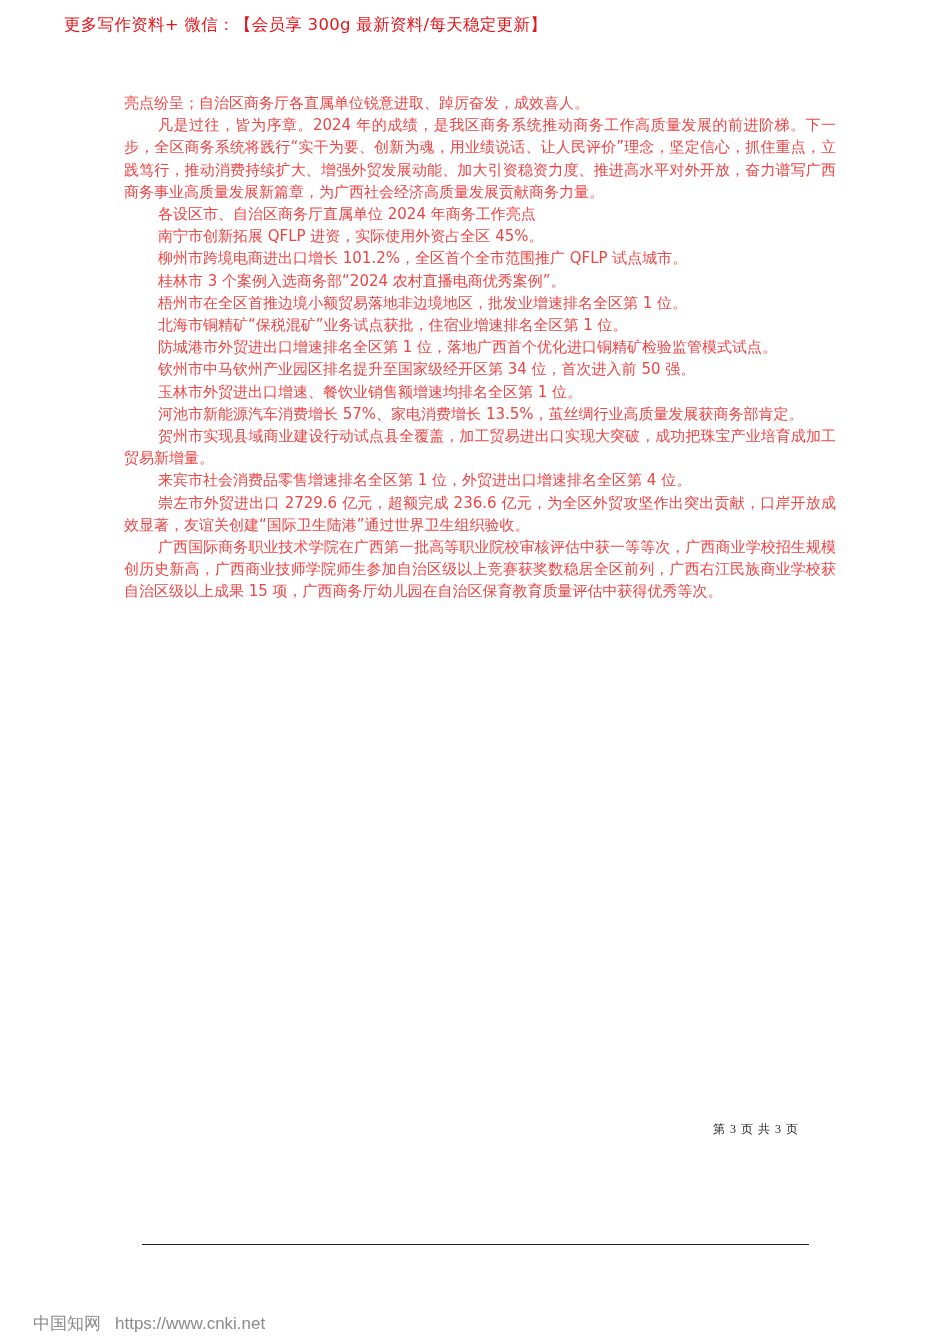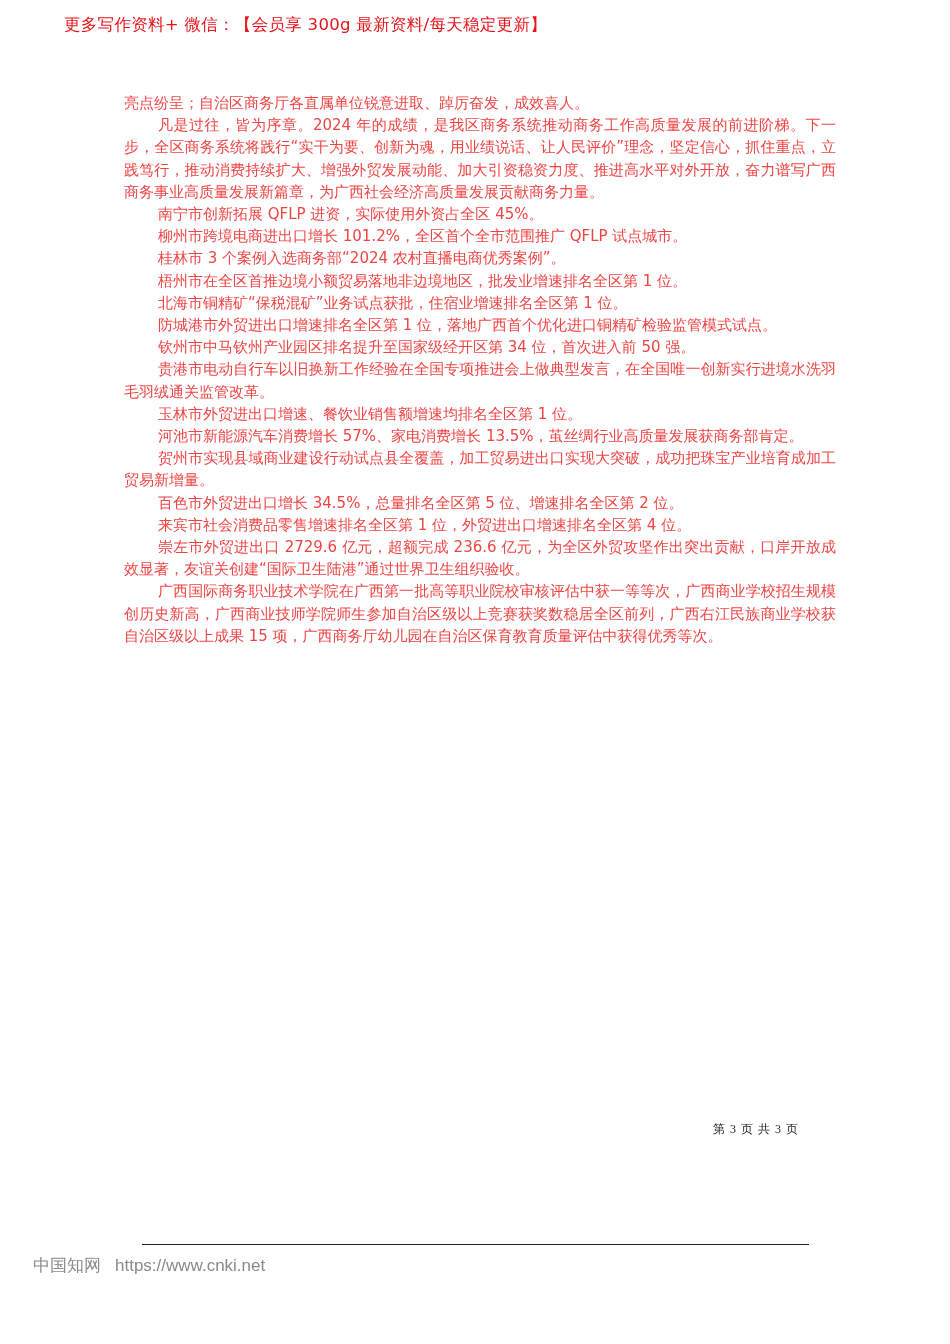--- a/index.html
+++ b/index.html
@@ -7,44 +7,43 @@
            font-family: "DejaVu Sans", "Liberation Sans", sans-serif; }
     .promo { position: absolute; left: 64px; top: 14px; font-size: 16.5px; color: #e8141b;
              letter-spacing: 0.3px; white-space: nowrap; }
     .content { position: absolute; left: 124px; top: 92px; width: 712px;
                font-size: 15px; line-height: 22.2px; color: #ef4444; }
     .content p { margin: 0; text-align: justify; text-align-last: left; }
     .content p.ind { text-indent: 34px; }
     .pagenum { position: absolute; left: 713px; top: 1121px; font-size: 12px; color: #222;
                font-family: "Liberation Serif", "DejaVu Serif", serif; letter-spacing: 1px; white-space: nowrap; }
     .rule { position: absolute; left: 142px; top: 1244px; width: 667px; height: 1px; background: #222; }
-    .footer { position: absolute; left: 33px; top: 1254px; font-size: 17px; color: #8a8a8a;
+    .footer { position: absolute; left: 33px; top: 1312px; font-size: 17px; color: #8a8a8a;
               font-family: "Liberation Sans", sans-serif; white-space: nowrap; }
     .footer .site { margin-left: 14px; }
   </style>
 </head>
 <body>
 
 <div class="promo">更多写作资料+ 微信：【会员享 300g 最新资料/每天稳定更新】</div>
 
 <div class="content">
   <p>亮点纷呈；自治区商务厅各直属单位锐意进取、踔厉奋发，成效喜人。</p>
   <p class="ind">凡是过往，皆为序章。2024 年的成绩，是我区商务系统推动商务工作高质量发展的前进阶梯。下一步，全区商务系统将践行“实干为要、创新为魂，用业绩说话、让人民评价”理念，坚定信心，抓住重点，立践笃行，推动消费持续扩大、增强外贸发展动能、加大引资稳资力度、推进高水平对外开放，奋力谱写广西商务事业高质量发展新篇章，为广西社会经济高质量发展贡献商务力量。</p>
+  <p class="ind">各设区市、自治区商务厅直属单位 2024 年商务工作亮点</p>
   <p class="ind">南宁市创新拓展 QFLP 进资，实际使用外资占全区 45%。</p>
   <p class="ind">柳州市跨境电商进出口增长 101.2%，全区首个全市范围推广 QFLP 试点城市。</p>
   <p class="ind">桂林市 3 个案例入选商务部“2024 农村直播电商优秀案例”。</p>
   <p class="ind">梧州市在全区首推边境小额贸易落地非边境地区，批发业增速排名全区第 1 位。</p>
   <p class="ind">北海市铜精矿“保税混矿”业务试点获批，住宿业增速排名全区第 1 位。</p>
   <p class="ind">防城港市外贸进出口增速排名全区第 1 位，落地广西首个优化进口铜精矿检验监管模式试点。</p>
   <p class="ind">钦州市中马钦州产业园区排名提升至国家级经开区第 34 位，首次进入前 50 强。</p>
-  <p class="ind">贵港市电动自行车以旧换新工作经验在全国专项推进会上做典型发言，在全国唯一创新实行进境水洗羽毛羽绒通关监管改革。</p>
   <p class="ind">玉林市外贸进出口增速、餐饮业销售额增速均排名全区第 1 位。</p>
   <p class="ind">河池市新能源汽车消费增长 57%、家电消费增长 13.5%，茧丝绸行业高质量发展获商务部肯定。</p>
   <p class="ind">贺州市实现县域商业建设行动试点县全覆盖，加工贸易进出口实现大突破，成功把珠宝产业培育成加工贸易新增量。</p>
-  <p class="ind">百色市外贸进出口增长 34.5%，总量排名全区第 5 位、增速排名全区第 2 位。</p>
   <p class="ind">来宾市社会消费品零售增速排名全区第 1 位，外贸进出口增速排名全区第 4 位。</p>
   <p class="ind">崇左市外贸进出口 2729.6 亿元，超额完成 236.6 亿元，为全区外贸攻坚作出突出贡献，口岸开放成效显著，友谊关创建“国际卫生陆港”通过世界卫生组织验收。</p>
   <p class="ind">广西国际商务职业技术学院在广西第一批高等职业院校审核评估中获一等等次，广西商业学校招生规模创历史新高，广西商业技师学院师生参加自治区级以上竞赛获奖数稳居全区前列，广西右江民族商业学校获自治区级以上成果 15 项，广西商务厅幼儿园在自治区保育教育质量评估中获得优秀等次。</p>
 </div>
 
 <div class="pagenum">第 3 页 共 3 页</div>
 
 <div class="rule"></div>
 
 <div class="footer">

